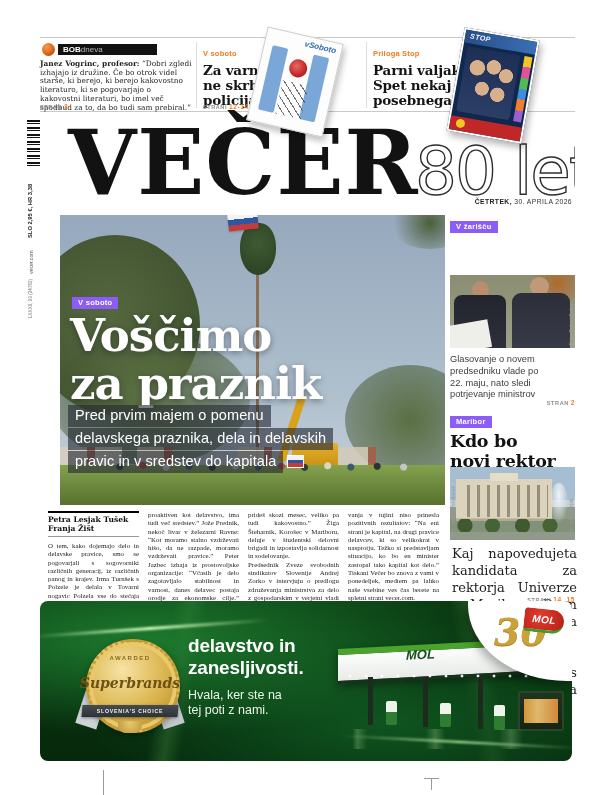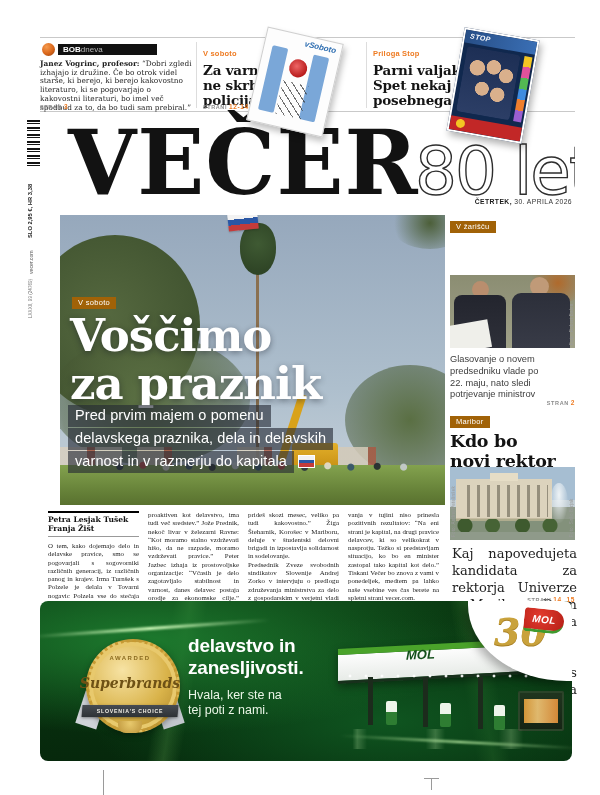--- a/index.html
+++ b/index.html
@@ -2,21 +2,21 @@
 <html><head>
 <meta charset="utf-8">
 <style>
   html,body{margin:0;padding:0;background:#e9e9e9;}
   .page{position:relative;width:600px;height:795px;background:#fff;margin:0 auto;overflow:hidden;
         font-family:"Liberation Sans",sans-serif;color:#111;}
   .abs{position:absolute;}
   .serif{font-family:"DejaVu Serif","Liberation Serif",serif;}
   .sans{font-family:"Liberation Sans","DejaVu Sans",sans-serif;}
   .hairline{background:#c9c9c9;}
-  .kicker-fill{background:#a16207;color:#fff;font-weight:normal;font-size:7.5px;letter-spacing:.3px;
+  .kicker-fill{background:#8b5cf6;color:#fff;font-weight:bold;font-size:7.5px;letter-spacing:.3px;
                padding:2px 6px;display:inline-block;line-height:1;}
   .kicker-text{color:#ee7b22;font-weight:bold;font-size:7.5px;letter-spacing:.2px;}
   .pageref{font-size:5.5px;color:#8c8c8c;font-weight:bold;letter-spacing:.6px;}
   .pageref b{color:#ee7b22;font-size:6.5px;margin-left:2px;}
   .teaser-head{font-family:"DejaVu Serif",serif;font-weight:bold;font-size:13.5px;line-height:15px;
                color:#151515;white-space:pre-line;letter-spacing:-.2px;}
   .rc-head{font-family:"DejaVu Serif",serif;font-weight:bold;font-size:17.5px;line-height:19.5px;
            color:#131313;white-space:pre-line;letter-spacing:-.3px;}
   .colp{font-family:"Liberation Serif",serif;font-size:6.9px;line-height:8.3px;text-align:justify;
         color:#1c1c1c;white-space:pre-line;}
@@ -163,21 +163,21 @@
     <span class="kicker-fill abs" style="left:12px;top:82px;">V soboto</span>
     <div class="main-head abs" style="left:10px;top:98px;">Voščimo</div>
     <div class="main-head abs" style="left:10px;top:146px;">za praznik</div>
     <div class="abs" style="left:8px;top:190px;">
       <span class="subline">Pred prvim majem o pomenu</span>
     </div>
     <div class="abs" style="left:8px;top:213px;">
       <span class="subline">delavskega praznika, dela in delavskih</span>
     </div>
     <div class="abs" style="left:8px;top:236px;">
-      <span class="subline">varnost in v razmerju do kapitala</span><span style="display:inline-block;vertical-align:middle;margin-left:4px;width:15px;height:11px;border:1px solid #fff;
+      <span class="subline">pravic in v sredstev do kapitala</span><span style="display:inline-block;vertical-align:middle;margin-left:4px;width:15px;height:11px;border:1px solid #fff;
                background:linear-gradient(#f2f2f2 0 33%,#2b57a5 33% 66%,#c43b3b 66% 100%);"></span>
     </div>
   </div>
 
   <div class="abs" style="left:48px;top:511px;width:397px;height:88px;display:flex;gap:9px;">
     <div style="width:91px;">
       <div style="border-top:2.5px solid #000;border-bottom:1px solid #999;padding:2px 0 3px 0;margin-bottom:5px;">
         <div class="serif" style="font-size:7.6px;font-weight:bold;line-height:9px;">Petra Lesjak Tušek</div>
         <div class="serif" style="font-size:7.6px;font-weight:bold;line-height:9px;">Franja Žišt</div>
       </div>

